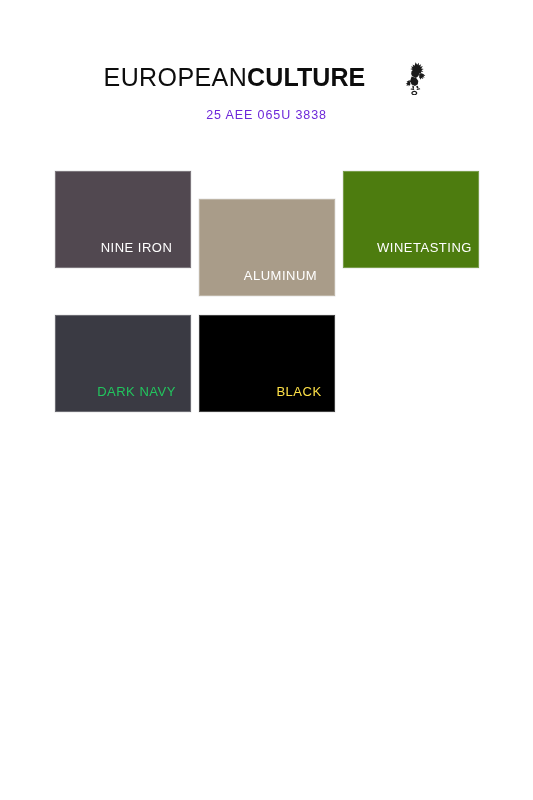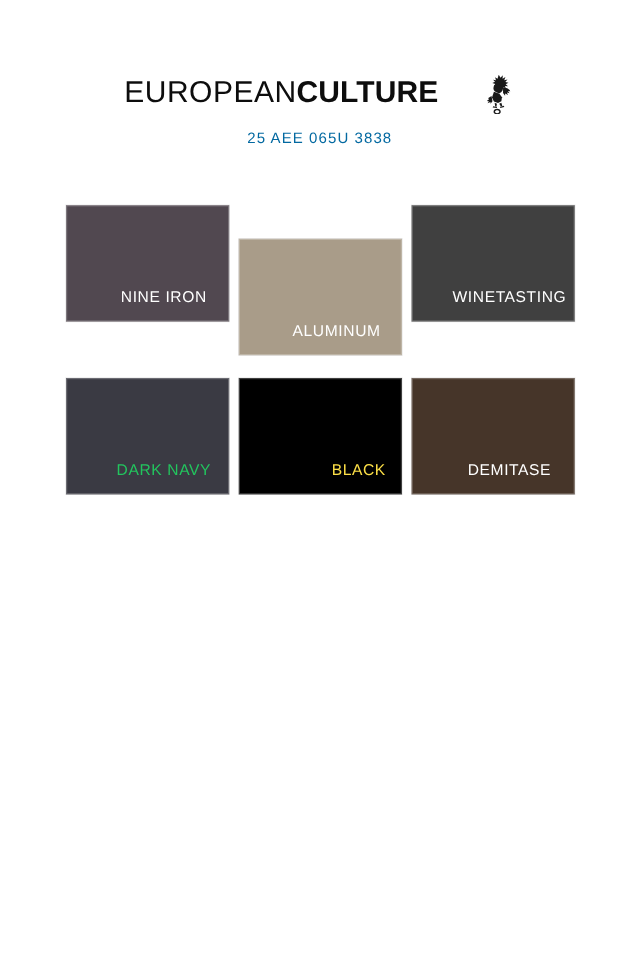--- a/index.html
+++ b/index.html
@@ -69,21 +69,21 @@
   .card-code {
     position: absolute;
     left: 0;
     top: 108px;
     width: 533px;
     text-align: center;
     font-family: "Liberation Sans", sans-serif;
     font-size: 12.5px;
     font-weight: 400;
     letter-spacing: 0.9px;
-    color: #0369a1;
+    color: #6d28d9;
   }
 
   
   .swatch-grid {
     position: absolute;
     left: 55px;
     top: 171px;
     width: 424px;
     display: grid;
     grid-template-columns: repeat(3, 136px);
@@ -158,29 +158,26 @@
 <div class="swatch-grid">
 
   <div class="swatch" style="background-color: rgb(81, 72, 80);">
     <div class="swatch-label" style="color: rgb(255, 255, 255);">NINE IRON</div>
   </div>
 
   <div class="swatch" style="background-color: rgb(169, 156, 137); margin-top: 28px;">
     <div class="swatch-label" style="color: rgb(255, 255, 255);">ALUMINUM</div>
   </div>
 
-  <div class="swatch" style="background-color: #404040;">
+  <div class="swatch" style="background-color: #4d7c0f;">
     <div class="swatch-label" style="color: rgb(255, 255, 255);">WINETASTING</div>
   </div>
 
   <div class="swatch" style="background-color: rgb(58, 58, 67);">
     <div class="swatch-label" style="color: #22c55e;">DARK NAVY</div>
   </div>
 
   <div class="swatch" style="background-color: rgb(0, 0, 0);">
     <div class="swatch-label" style="color: #fde047; margin-left: 37px;">BLACK</div>
   </div>
 
-  <div class="swatch" style="background-color: rgb(70, 53, 41);">
-    <div class="swatch-label" style="color: rgb(255, 255, 255);">DEMITASE</div>
-  </div>
 
 </div>
 
 </body></html>

